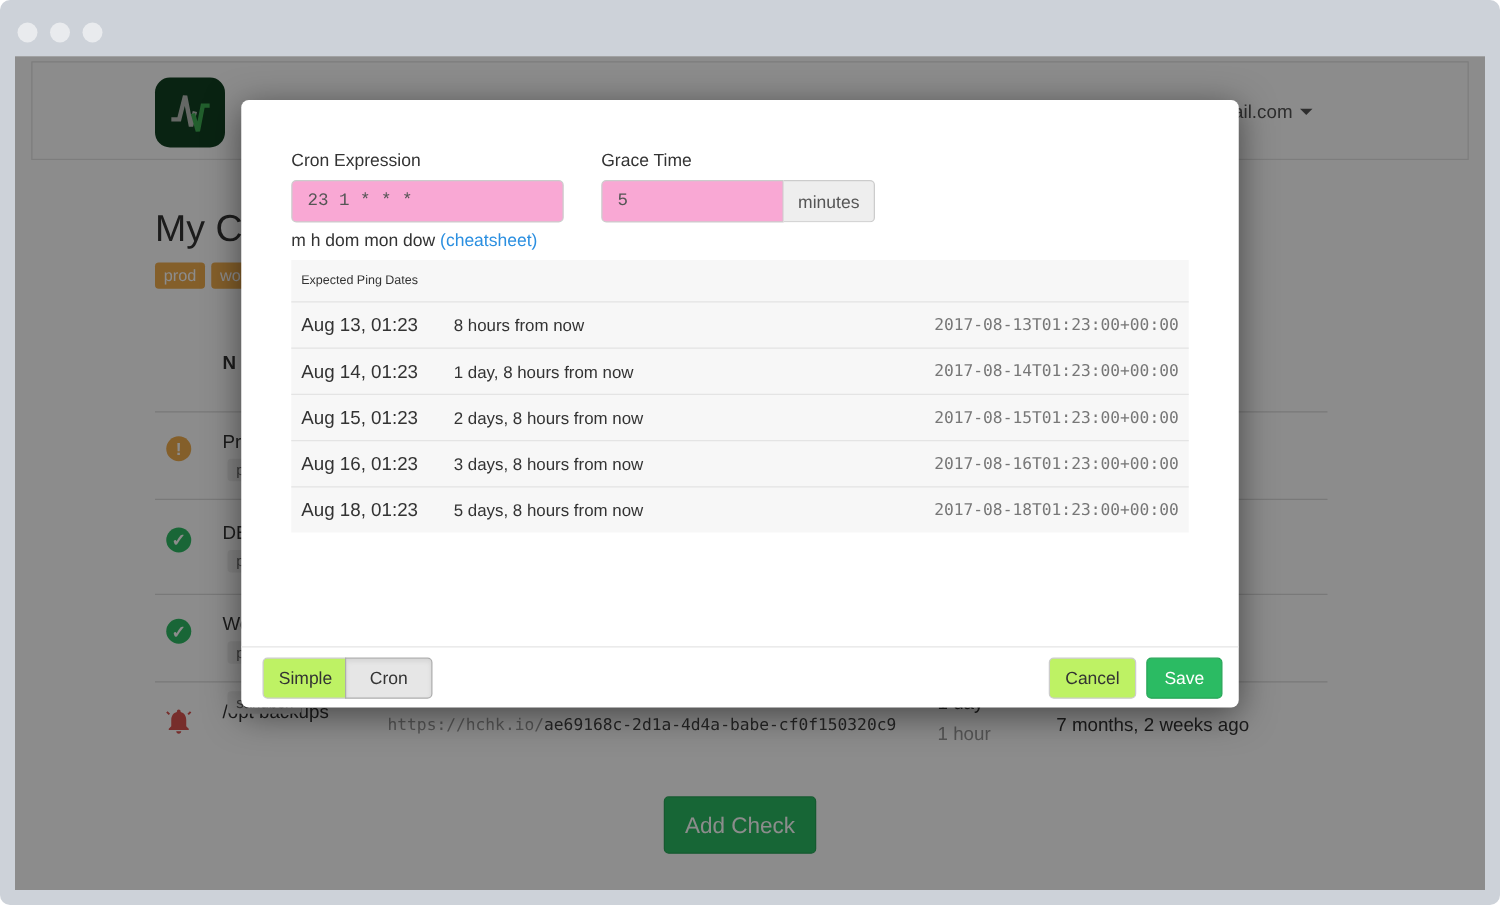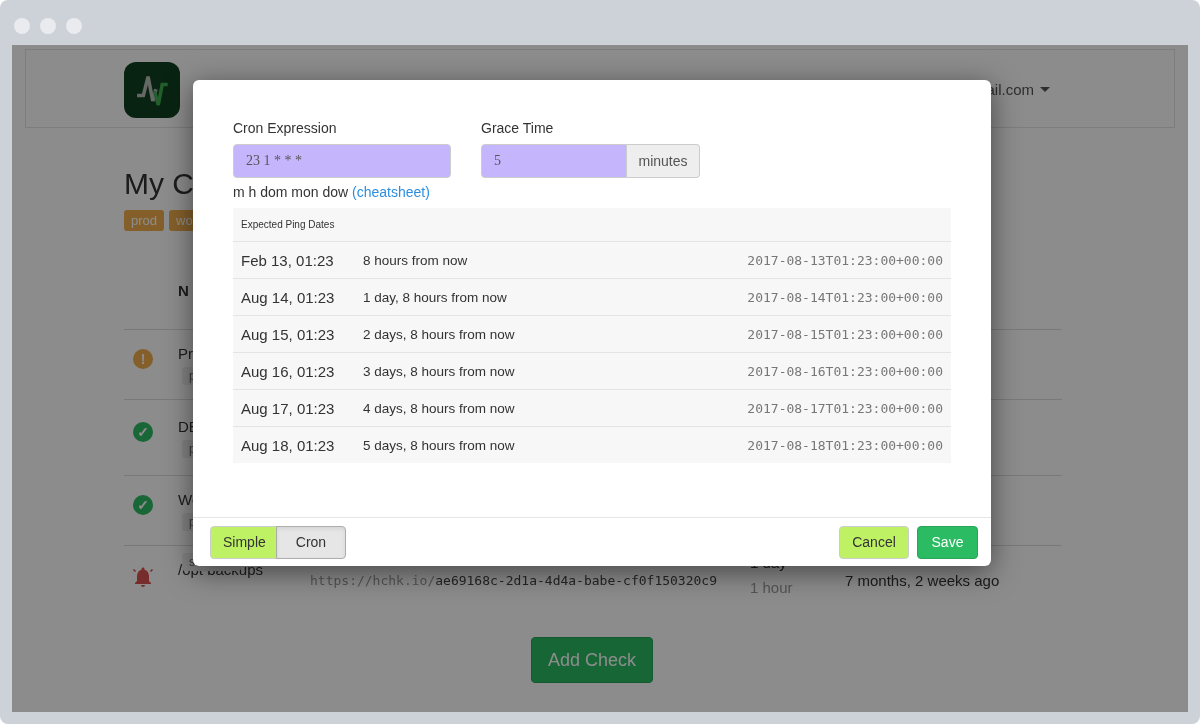--- a/index.html
+++ b/index.html
@@ -35,21 +35,21 @@
   .add-check { position:absolute; left:519px; top:592px; width:122px; height:46px; background:#2bbb63; color:#fff; font-size:18px; border:1px solid #28a558; border-radius:4px; display:flex; align-items:center; justify-content:center; font-family:inherit; }
 
   .dimmer { position:absolute; left:12px; top:45px; right:12px; bottom:12px; background:rgba(0,0,0,0.45); }
 
   
   .modal { position:absolute; left:193px; top:80px; width:798px; height:486px; background:#fff; border-radius:6px; box-shadow:0 6px 28px rgba(0,0,0,0.5); }
   .modal-body { padding:40px 40px 0 40px; }
   .form-row { display:flex; gap:30px; }
   .fg-cron { width:218px; } .fg-tz { width:219px; } .fg-grace { width:219px; }
   .flabel { display:block; font-size:14px; color:#333; margin-bottom:8px; }
-  .form-input { width:100%; height:34px; border:1px solid #ccc; border-radius:4px; padding:6px 12px; font-size:14px; color:#555; font-family:Liberation Serif, serif; background:#c4b5fd; }
+  .form-input { width:100%; height:34px; border:1px solid #ccc; border-radius:4px; padding:6px 12px; font-size:14px; color:#555; font-family:Liberation Mono, monospace; background:#f9a8d4; }
   .select { position:relative; width:100%; height:34px; border:1px solid #ccc; border-radius:4px; padding:7px 12px; font-size:14px; color:#333; background:#fff; cursor:pointer; }
   .select .sel-caret { position:absolute; right:12px; top:14px; width:0; height:0; border-left:5px solid transparent; border-right:5px solid transparent; border-top:6px solid #333; }
   .input-group { display:flex; }
   .input-group .form-input { width:146px; border-radius:4px 0 0 4px; }
   .addon { width:73px; height:34px; background:#eee; border:1px solid #ccc; border-left:none; border-radius:0 4px 4px 0; font-size:14px; color:#555; display:flex; align-items:center; justify-content:center; }
   .help { margin-top:6px; font-size:14px; color:#333; }
   .help a { color:#2b8fe0; text-decoration:none; }
 
   .ping-table { margin-top:8px; width:718px; background:#f7f7f7; }
   .pt-header { height:33px; display:flex; align-items:center; padding-left:8px; font-size:10px; color:#333; }
@@ -142,43 +142,38 @@
           <div class="input-group">
             <input class="form-input" value="5" style="">
             <span class="addon">minutes</span>
           </div>
         </div>
       </div>
 
       <div class="ping-table">
         <div class="pt-header">Expected Ping Dates</div>
         <div class="pt-row">
-          <span class="pt-date">Feb 13, 01:23</span>
+          <span class="pt-date">Aug 13, 01:23</span>
           <span class="pt-rel">8 hours from now</span>
           <span class="pt-iso">2017-08-13T01:23:00+00:00</span>
         </div>
         <div class="pt-row">
           <span class="pt-date">Aug 14, 01:23</span>
           <span class="pt-rel">1 day, 8 hours from now</span>
           <span class="pt-iso">2017-08-14T01:23:00+00:00</span>
         </div>
         <div class="pt-row">
           <span class="pt-date">Aug 15, 01:23</span>
           <span class="pt-rel">2 days, 8 hours from now</span>
           <span class="pt-iso">2017-08-15T01:23:00+00:00</span>
         </div>
         <div class="pt-row">
           <span class="pt-date">Aug 16, 01:23</span>
           <span class="pt-rel">3 days, 8 hours from now</span>
           <span class="pt-iso">2017-08-16T01:23:00+00:00</span>
-        </div>
-        <div class="pt-row">
-          <span class="pt-date">Aug 17, 01:23</span>
-          <span class="pt-rel">4 days, 8 hours from now</span>
-          <span class="pt-iso">2017-08-17T01:23:00+00:00</span>
         </div>
         <div class="pt-row">
           <span class="pt-date">Aug 18, 01:23</span>
           <span class="pt-rel">5 days, 8 hours from now</span>
           <span class="pt-iso">2017-08-18T01:23:00+00:00</span>
         </div>
       </div>
     </div>
 
     <div class="modal-footer">

